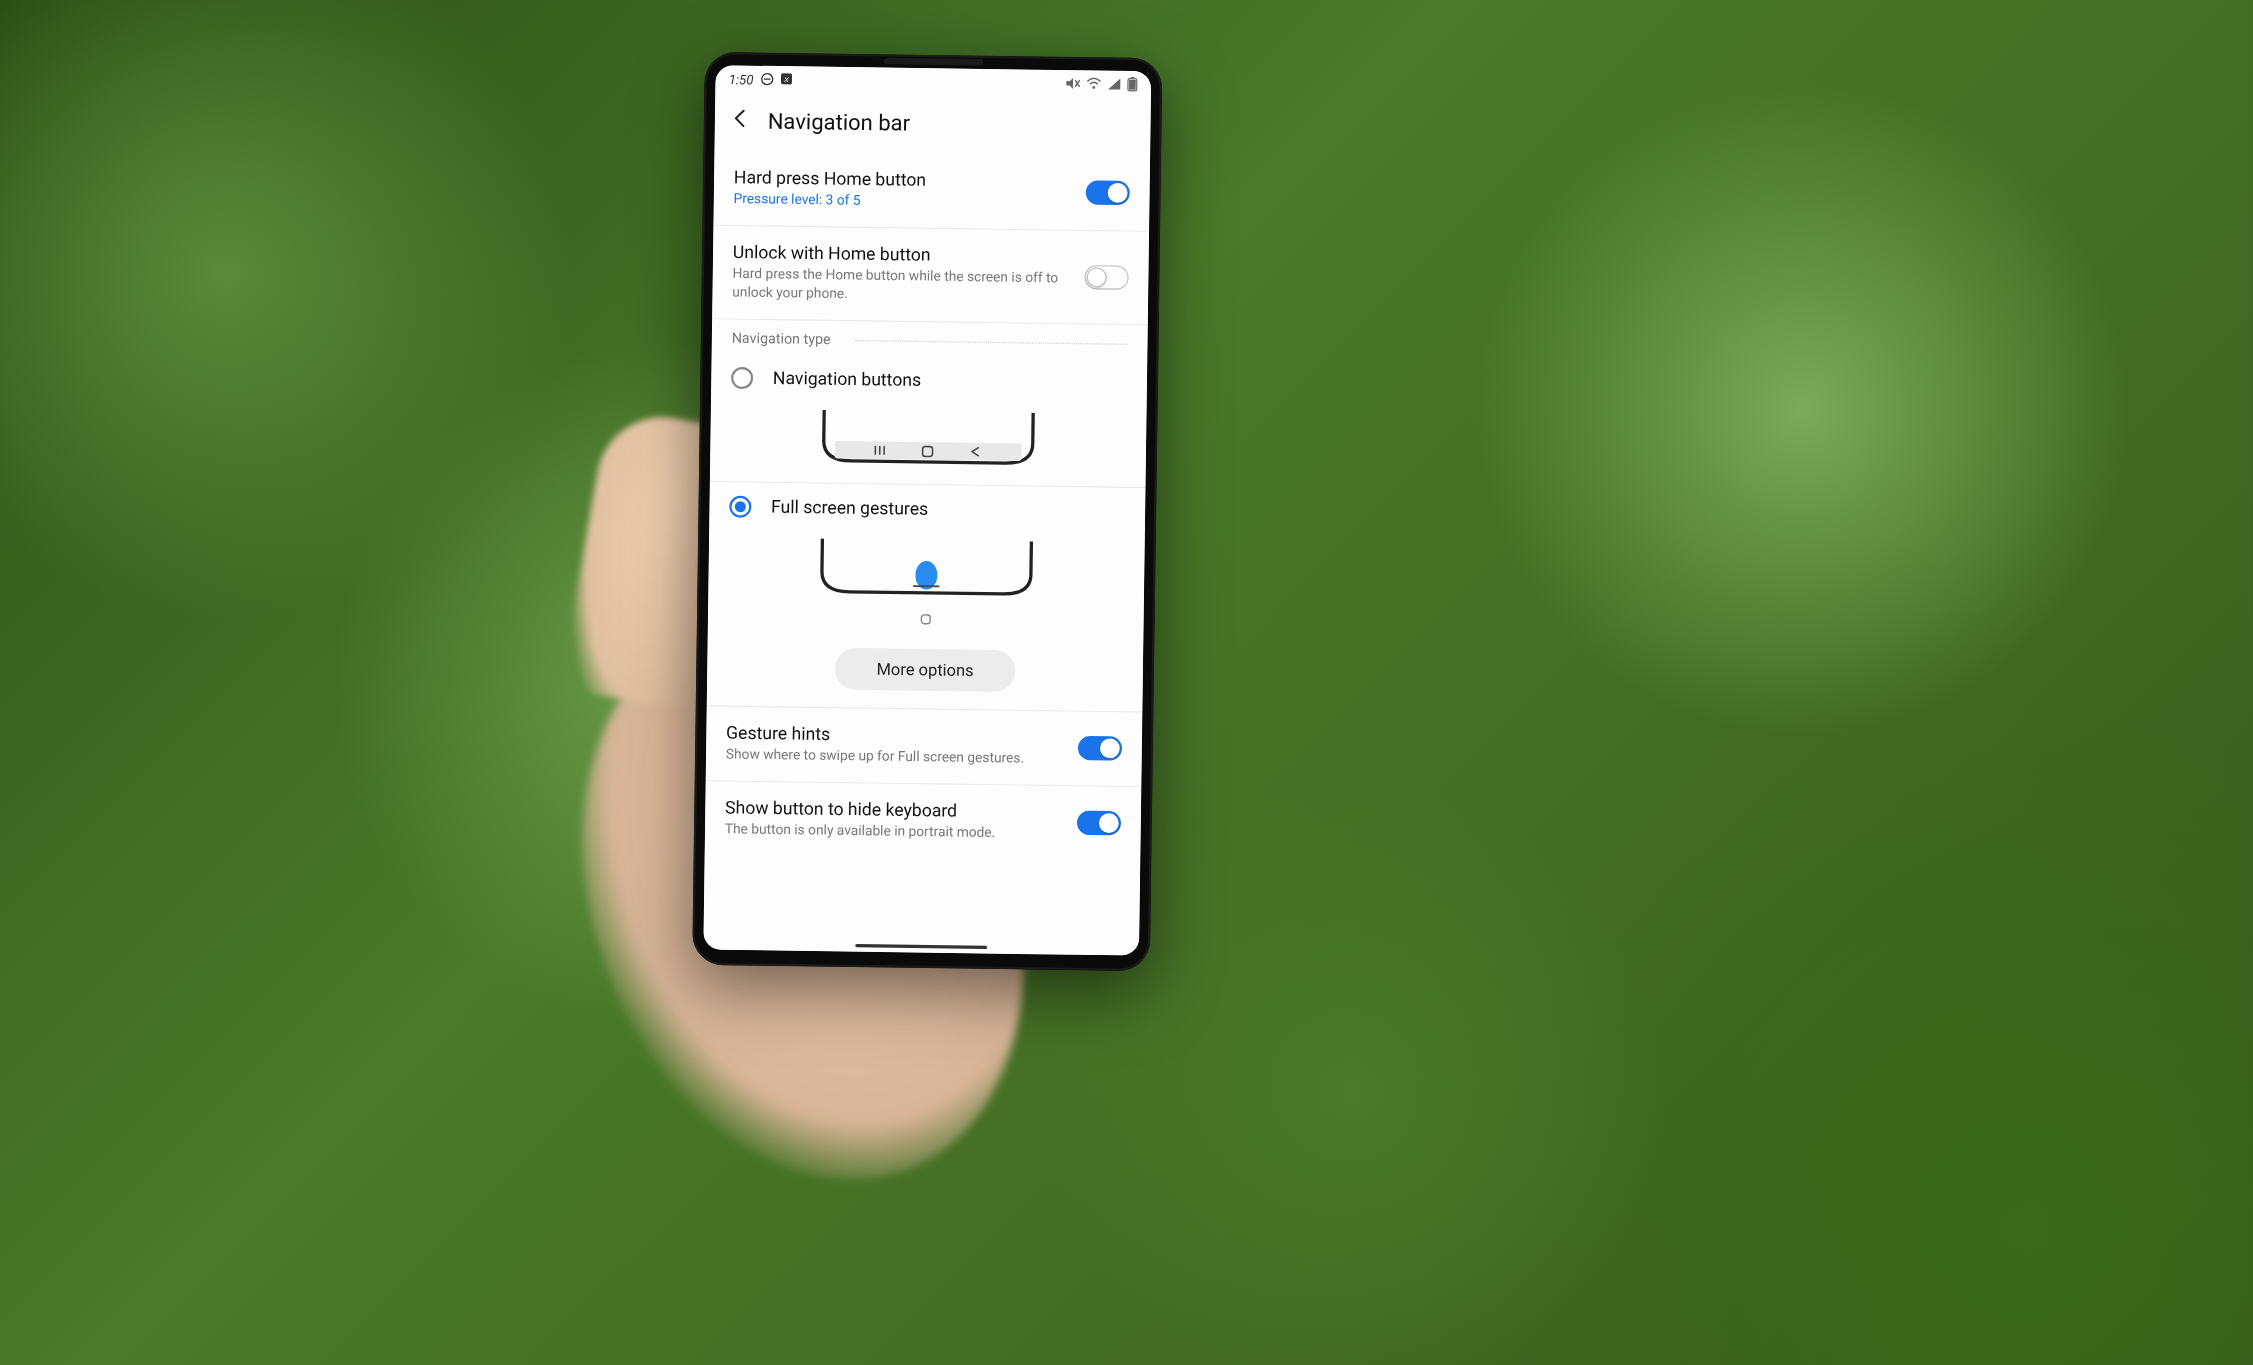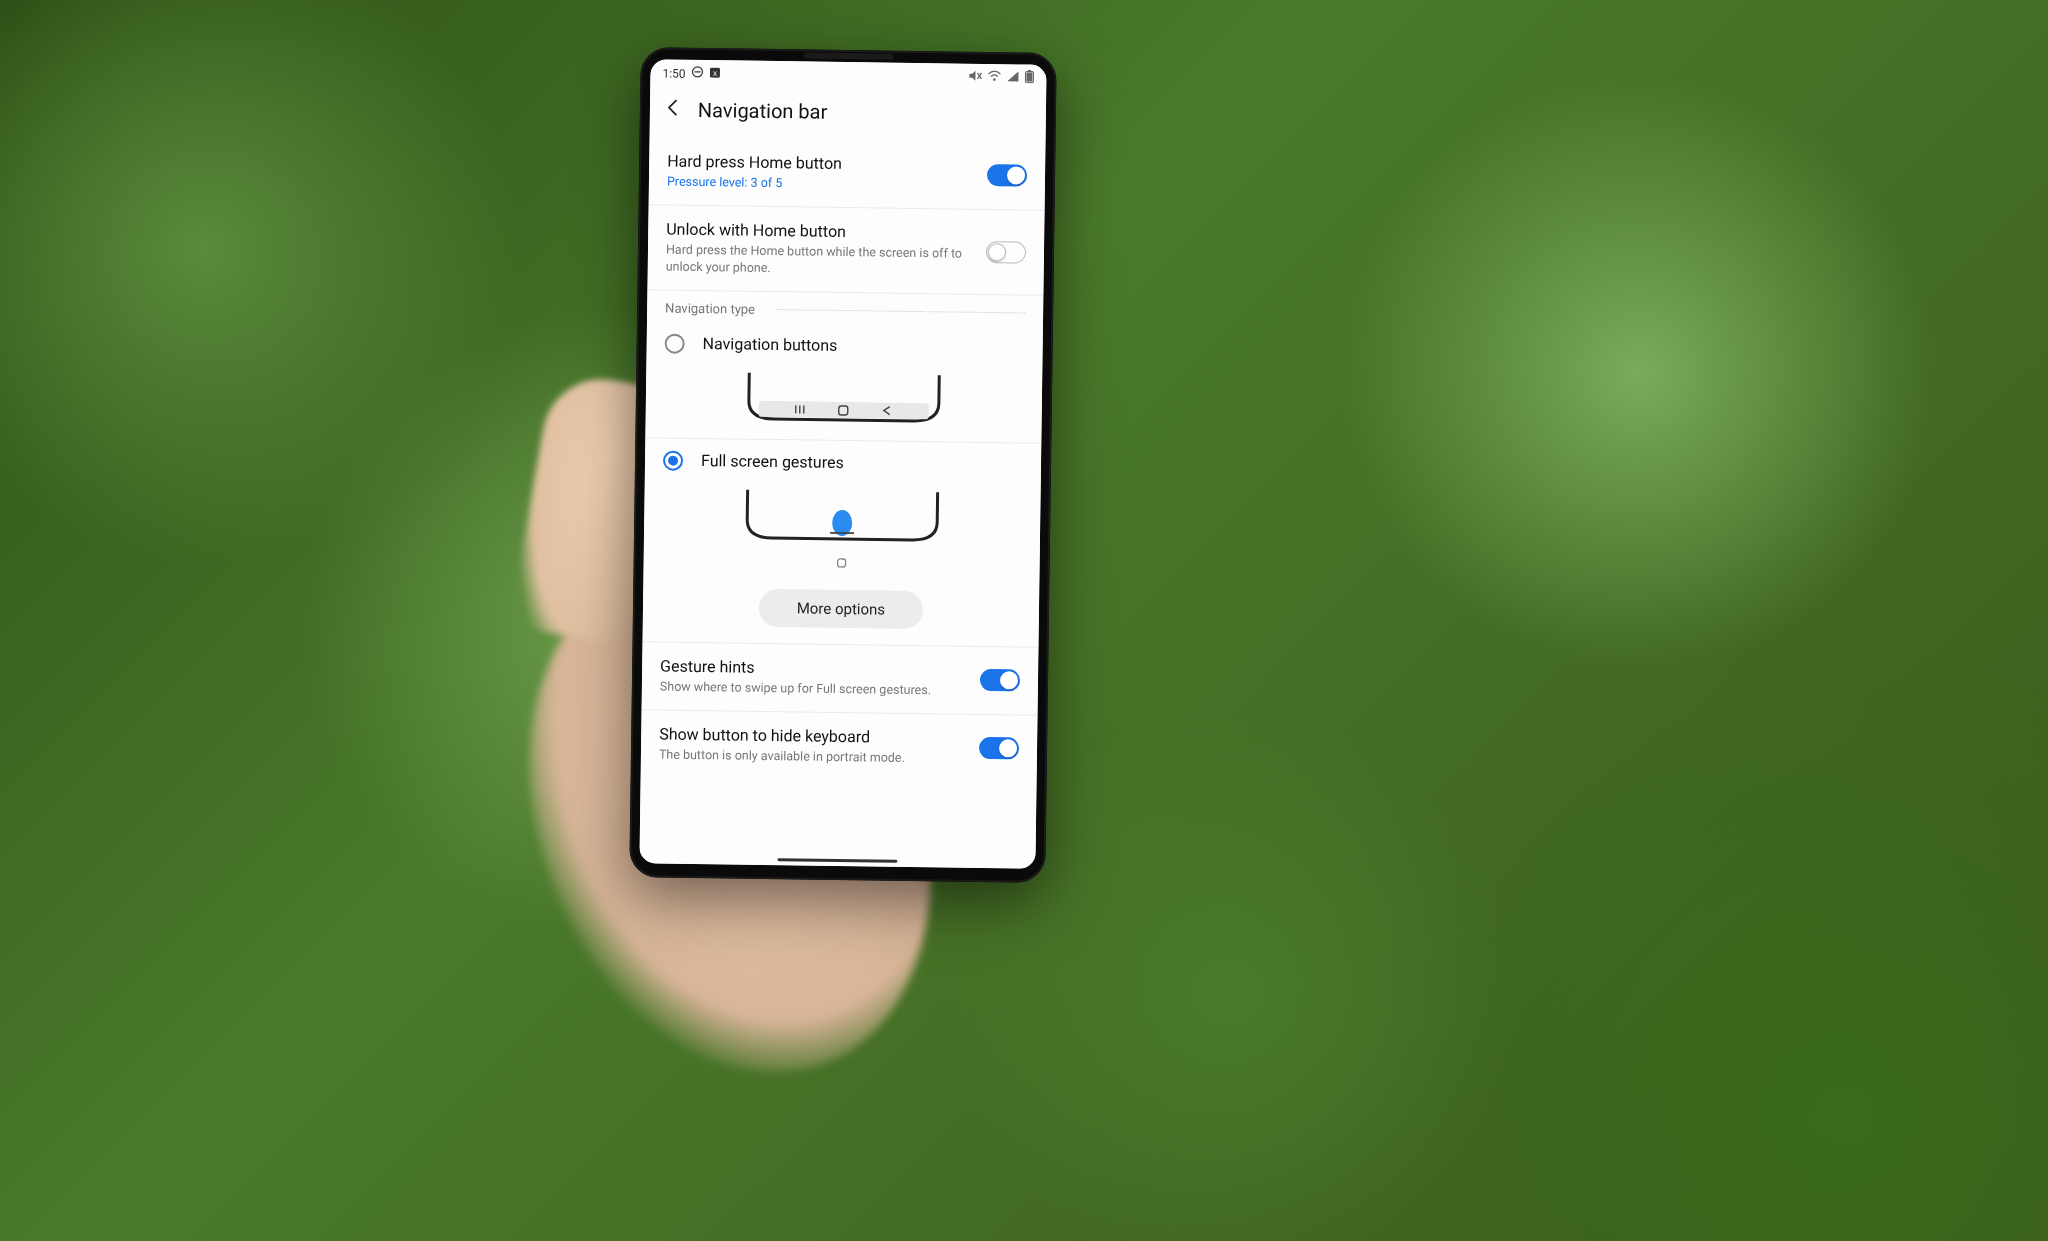--- a/index.html
+++ b/index.html
@@ -80,21 +80,21 @@
   .status-bar {
     height: 26px;
     display: flex;
     align-items: center;
     justify-content: space-between;
     padding: 0 12px;
     font-size: 12px;
     color: #333;
     background: #fdfdfd;
   }
-  .status-left { display: flex; align-items: flex-end; gap: 6px; }
+  .status-left { display: flex; align-items: flex-start; gap: 6px; font-style: italic; }
   .status-right { display: flex; align-items: center; gap: 5px; }
   .status-right svg { opacity: 0.75; }
   
   .header {
     display: flex;
     align-items: center;
     gap: 16px;
     padding: 12px 14px 16px 14px;
     background: #fdfdfd;
   }

